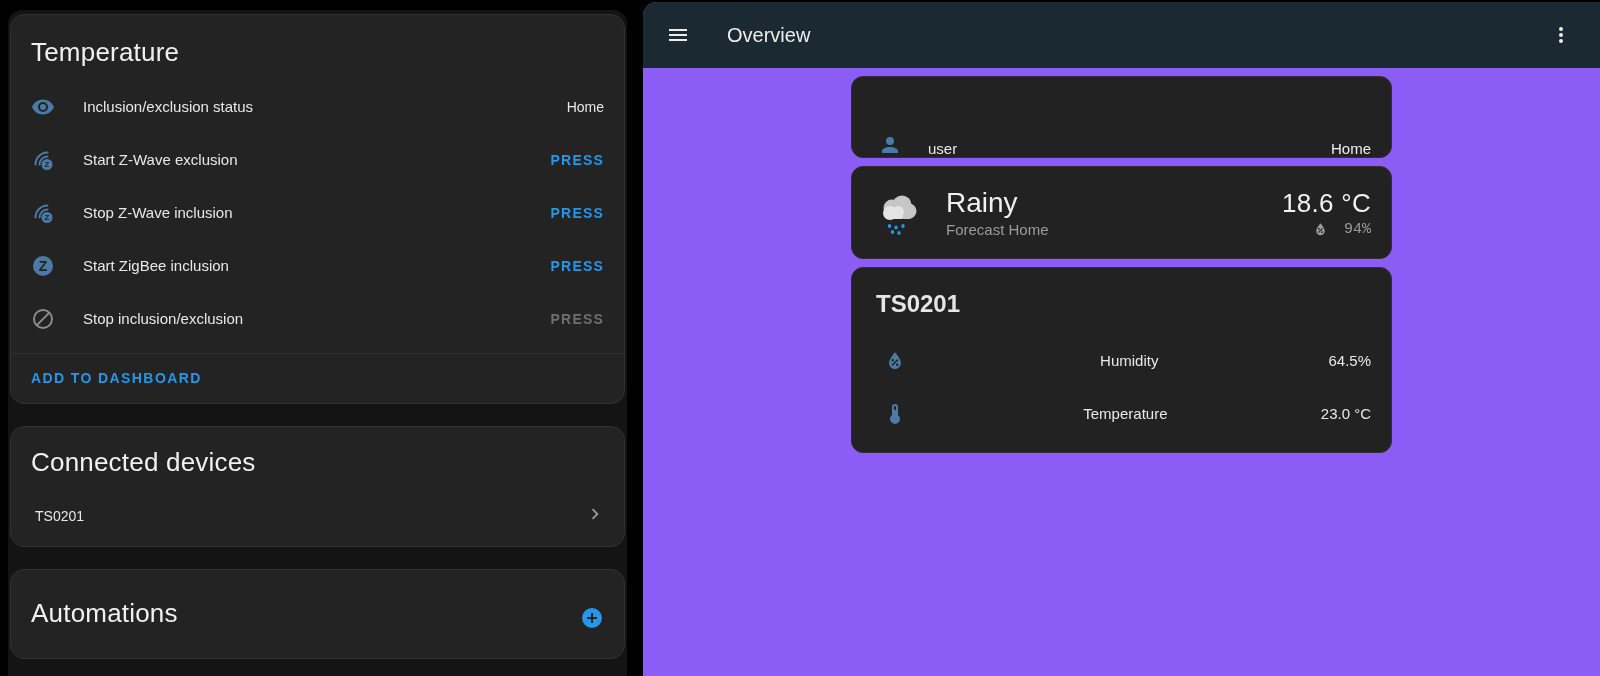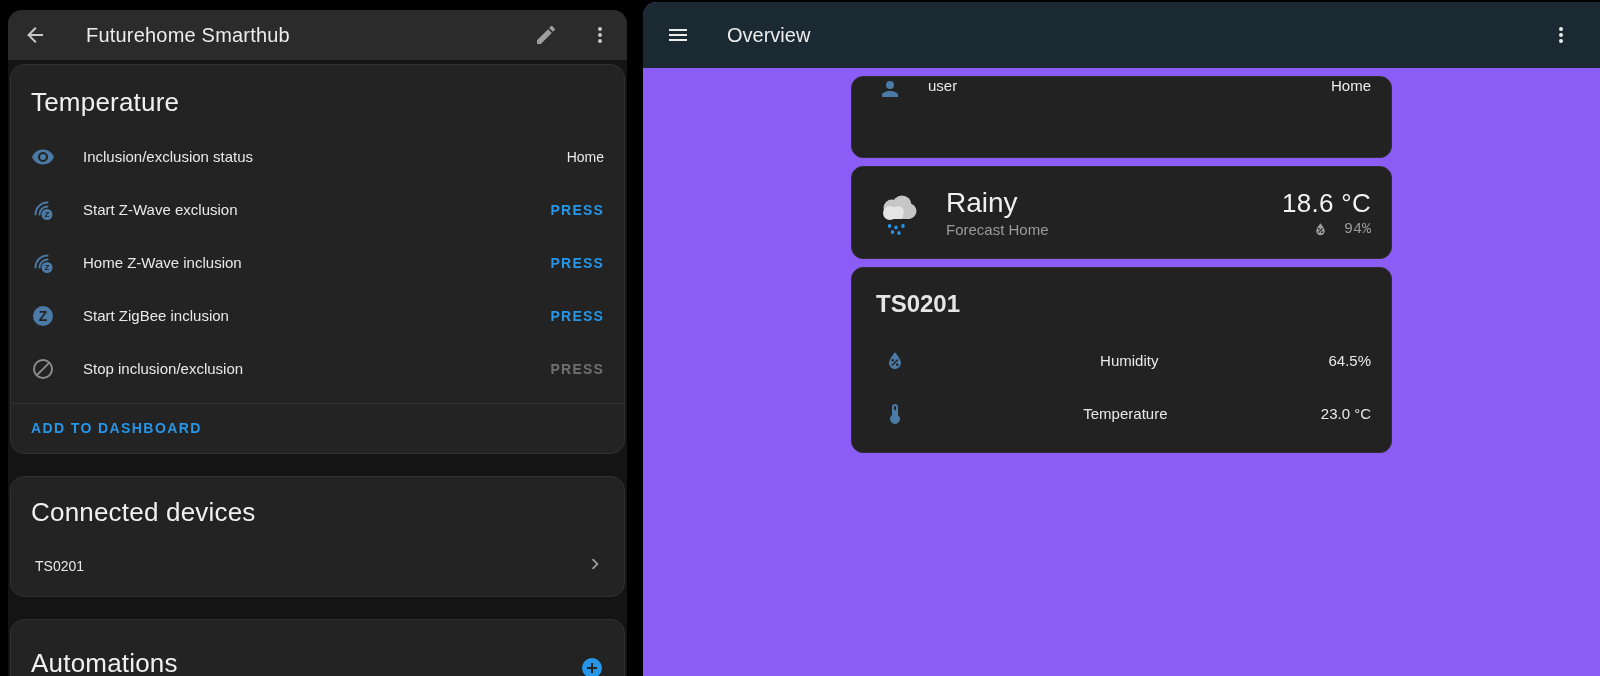--- a/index.html
+++ b/index.html
@@ -61,21 +61,21 @@
   .automations-card h2 { flex:1; margin-top:6px; }
   .plus-btn { width:24px; height:24px; margin-top:14px; cursor:pointer; }
   .plus-btn svg { width:24px; height:24px; }
 
   
   .right-content { flex:1; padding-top:8px; display:flex; flex-direction:column;
                    align-items:center; overflow:hidden; }
   .col { width:541px; }
   .rcard { background:#222222; border:1px solid #2f2f2f; border-radius:12px; }
 
-  .user-card { height:82px; display:flex; align-items:flex-start; padding:0 20px;
+  .user-card { height:82px; display:flex; align-items:flex-end; padding:0 20px;
                margin-bottom:8px; }
   .user-card .row-icon { width:24px; height:24px; margin-left:6px; }
   .user-card .row-icon svg { width:24px; height:24px; }
   .user-card .name { font-size:15px; color:#e8e8e8; margin-left:26px; flex:1; }
   .user-card .state { font-size:15px; color:#eeeeee; }
 
   .weather-card { height:93px; display:flex; align-items:center; padding:0 20px;
                   margin-bottom:8px; cursor:pointer; }
   .weather-card .wicon { width:50px; height:50px; flex:0 0 50px; }
   .weather-card .wicon svg { width:50px; height:50px; }
@@ -91,38 +91,20 @@
   .sensor-card { padding:22px 0 12px; }
   .sensor-card h2 { padding:0 24px; margin-bottom:16px; }
   .sensor-card .entity-row { padding:0 20px 0 31px;text-align:center; }
   .sensor-card .entity-row .label { margin-left:23px; font-size:15px; }
   .sensor-card .entity-row .value { font-size:15px; }
 </style>
 </head>
 <body>
 
 <div class="left-window">
-  <div class="app-header">
-    <div class="icon-btn">
-      <svg viewBox="0 0 24 24">
-          <path fill="#c9c9c9" d="M20,11V13H8L13.5,18.5L12.08,19.92L4.16,12L12.08,4.08L13.5,5.5L8,11H20Z"></path>
-        </svg>
-    </div>
-    <div class="title">Futurehome Smarthub</div>
-    <div class="icon-btn">
-      <svg viewBox="0 0 24 24">
-          <path fill="#9e9e9e" d="M20.71,7.04C21.1,6.65 21.1,6 20.71,5.63L18.37,3.29C18,2.9 17.35,2.9 16.96,3.29L15.12,5.12L18.87,8.87M3,17.25V21H6.75L17.81,9.93L14.06,6.18L3,17.25Z"></path>
-        </svg>
-    </div>
-    <div class="icon-btn">
-      <svg viewBox="0 0 24 24">
-          <path fill="#c9c9c9" d="M12,16A2,2 0 0,1 14,18A2,2 0 0,1 12,20A2,2 0 0,1 10,18A2,2 0 0,1 12,16M12,10A2,2 0 0,1 14,12A2,2 0 0,1 12,14A2,2 0 0,1 10,12A2,2 0 0,1 12,10M12,4A2,2 0 0,1 14,6A2,2 0 0,1 12,8A2,2 0 0,1 10,6A2,2 0 0,1 12,4Z"></path>
-        </svg>
-    </div>
-  </div>
 
   <div class="left-content">
 
     <div class="card diag-card">
       <h2>Temperature</h2>
 
       <div class="entity-row">
         <span class="row-icon">
           <svg viewBox="0 0 24 24">
               <path fill="#4a7aa5" d="M12,9A3,3 0 0,0 9,12A3,3 0 0,0 12,15A3,3 0 0,0 15,12A3,3 0 0,0 12,9M12,17A5,5 0 0,1 7,12A5,5 0 0,1 12,7A5,5 0 0,1 17,12A5,5 0 0,1 12,17M12,4.5C7,4.5 2.73,7.61 1,12C2.73,16.39 7,19.5 12,19.5C17,19.5 21.27,16.39 23,12C21.27,7.61 17,4.5 12,4.5Z"></path>
@@ -147,21 +129,21 @@
 
       <div class="entity-row">
         <span class="row-icon">
           <svg viewBox="0 0 24 24">
             <path d="M8.5,16.5 A8,8 0 0 1 16.5,8.5" fill="none" stroke="#4a7aa5" stroke-width="2" stroke-linecap="round"></path>
             <path d="M4.5,16.5 A12,12 0 0 1 16.5,4.5" fill="none" stroke="#4a7aa5" stroke-width="2" stroke-linecap="round"></path>
             <circle cx="16" cy="16.5" r="5.5" fill="#4a7aa5"></circle>
             <text x="16" y="19" font-size="8" font-weight="bold" fill="#232323" text-anchor="middle" font-family="Liberation Sans, sans-serif">Z</text>
           </svg>
         </span>
-        <span class="label">Home Z-Wave inclusion</span>
+        <span class="label">Stop Z-Wave inclusion</span>
         <span class="value action">PRESS</span>
       </div>
 
       <div class="entity-row">
         <span class="row-icon">
           <svg viewBox="0 0 24 24">
             <circle cx="12" cy="12" r="10" fill="#4a7aa5"></circle>
             <text x="12" y="17" font-size="14" font-weight="bold" fill="#232323" text-anchor="middle" font-family="Liberation Sans, sans-serif">Z</text>
           </svg>
         </span>

